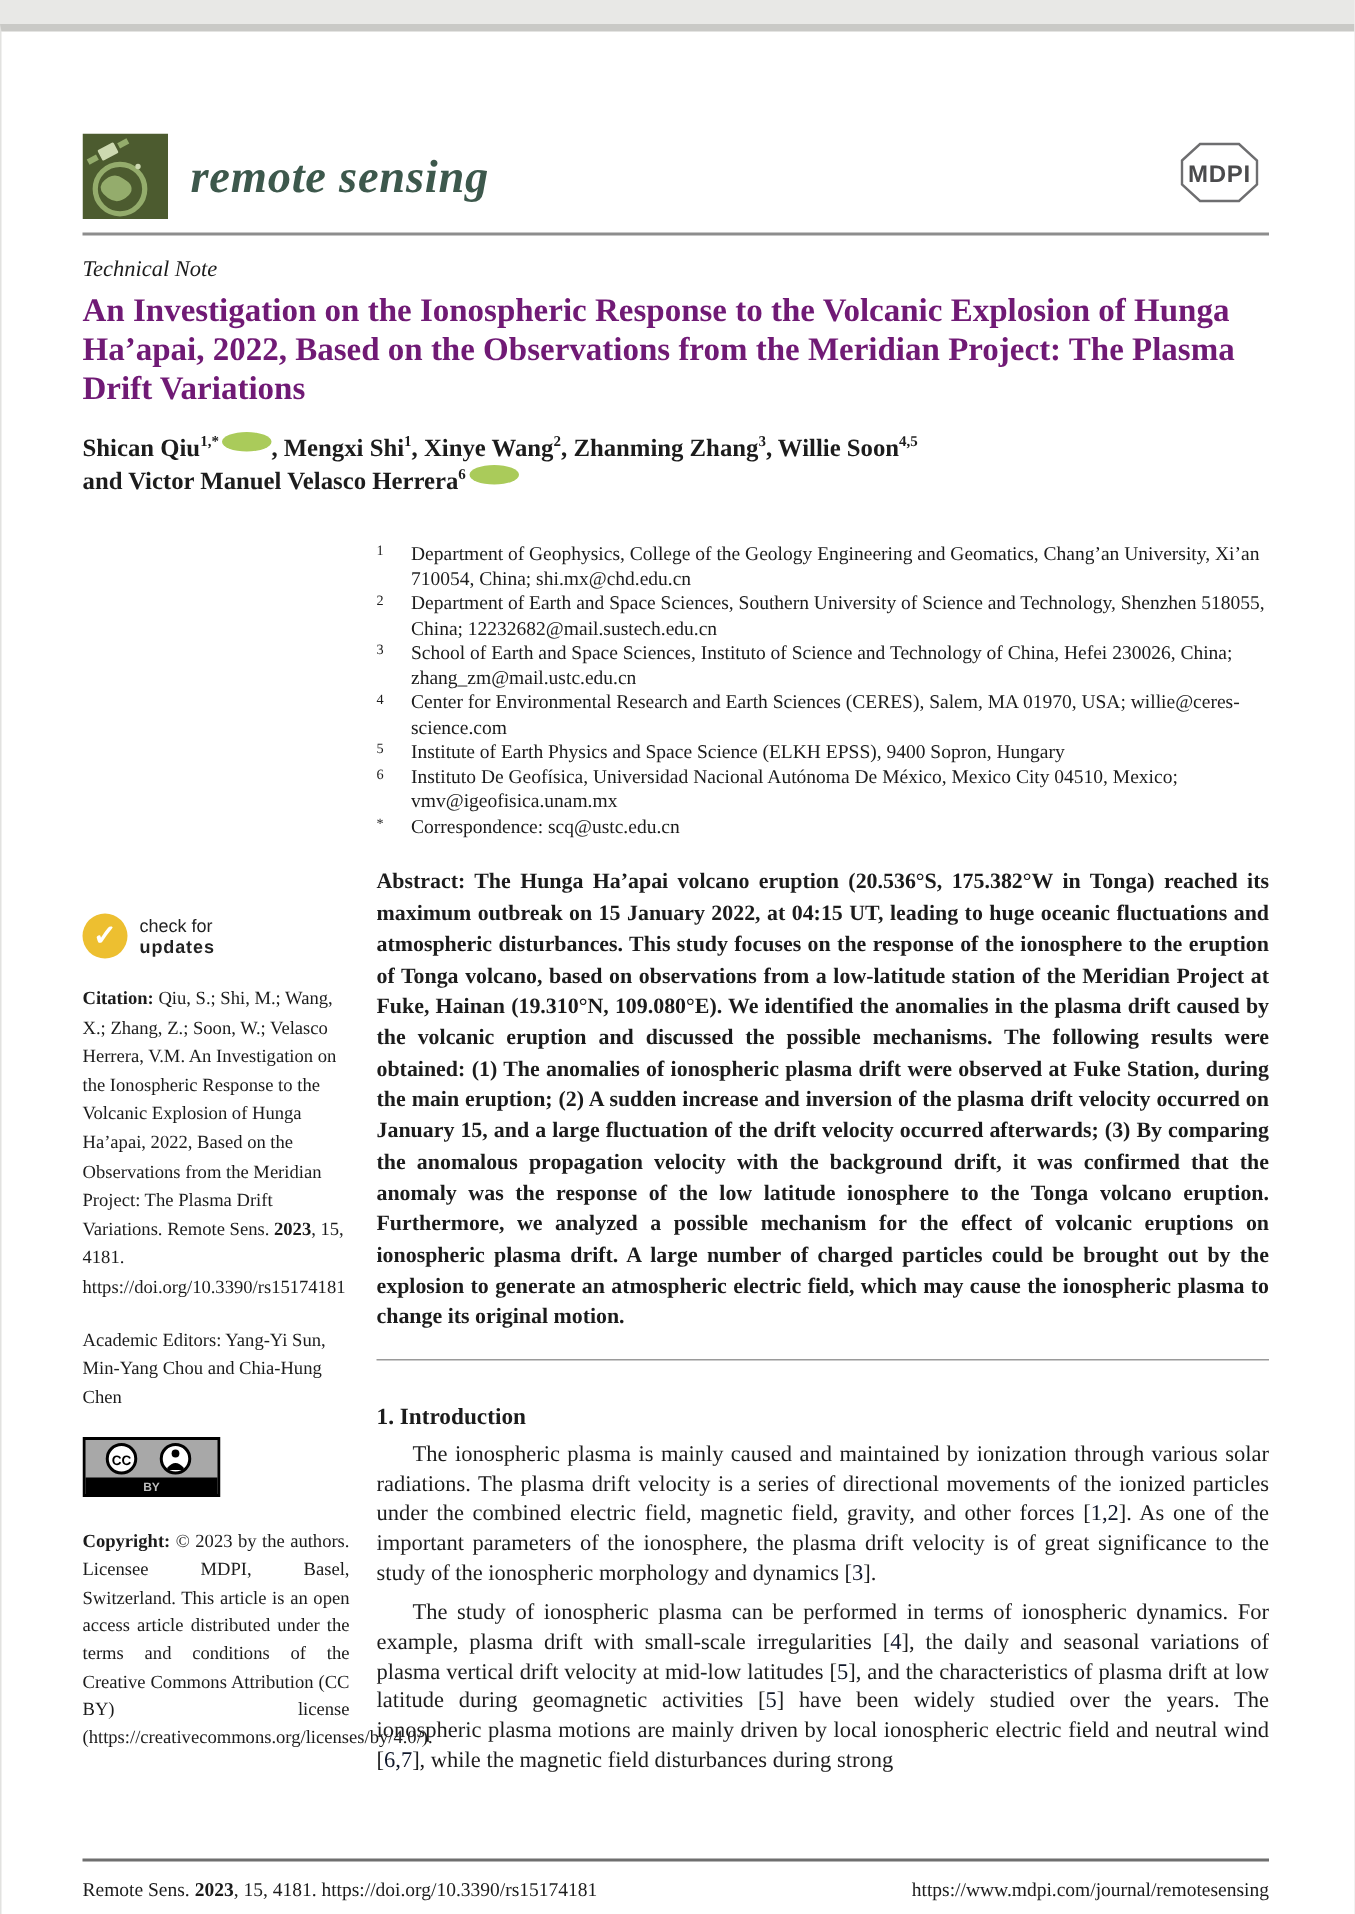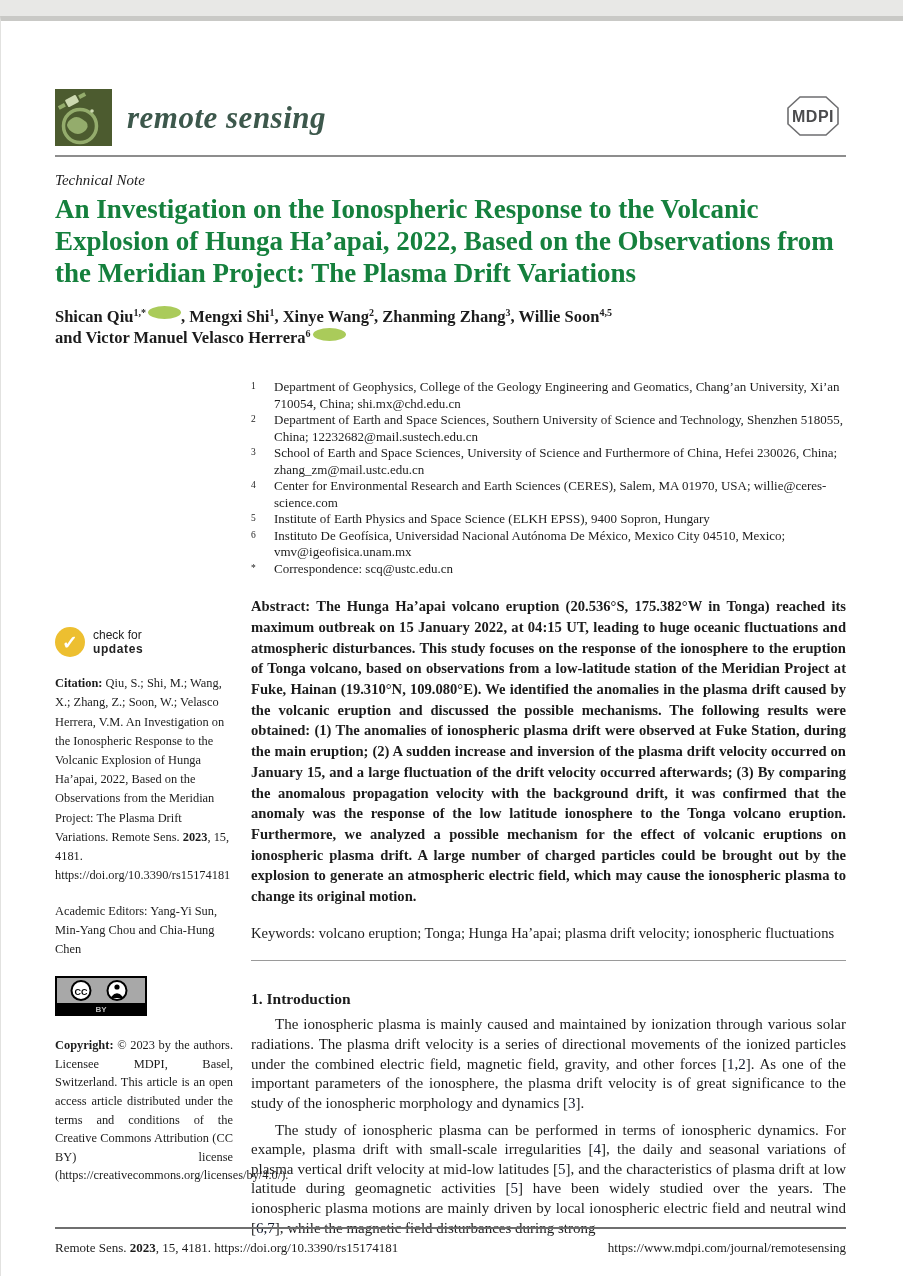--- a/index.html
+++ b/index.html
@@ -12,21 +12,21 @@
   .content { position:absolute; left:54px; right:57px; top:0; }
 
   
   .header { padding-top:68px; display:flex; align-items:center; }
   .logo-box { width:57px; height:57px; flex:none; }
   .journal-name { margin-left:15px; font-size:31px; font-style:italic; font-weight:bold; color:#3d584c; letter-spacing:0.5px; }
   .mdpi-logo { margin-left:auto; }
   .header-rule { border-top:2px solid #8d8d8d; margin-top:9px; }
 
   .article-type { margin-top:15px; font-style:italic; font-size:15px; }
-  .title { margin-top:5px; font-size:27px; font-weight:bold; line-height:1.18; color:#15803d; }
+  .title { margin-top:5px; font-size:22px; font-weight:bold; line-height:1.18; color:#701a75; }
   .authors { margin-top:16px; font-size:16.5px; font-weight:bold; line-height:1.32; }
   sup.auth-sup { font-size:10px; vertical-align:super; line-height:0; font-weight:bold; }
   .orcid { display:inline-block; width:13px; height:13px; border-radius:50%; background:#aacb5a;
            color:#fff; font-family:"Liberation Sans", sans-serif; font-size:7.5px; font-weight:bold;
            text-align:center; line-height:13px; vertical-align:super; margin-left:2px; cursor:pointer;padding-left:33px; }
 
   
   .two-col { display:flex; margin-top:30px; }
   .left-col { width:178px; flex:none; padding-top:248px; font-size:12.4px; }
   .right-col { flex:1; padding-left:18px; }
@@ -51,21 +51,21 @@
   .update-text { margin-left:8px; font-family:"Liberation Sans", sans-serif; font-size:12px; line-height:1.18; color:#222; }
   .update-text .l2 { font-weight:bold; letter-spacing:0.6px; }
   .citation-block { margin-top:17px; line-height:1.55; text-align:left; }
   .academic-editors { margin-top:16px; line-height:1.55; }
   .dates { margin-top:16px; line-height:1.46; }
   .cc-badge { margin-top:17px; display:inline-block; cursor:pointer; }
   .copyright { margin-top:16px; line-height:1.5; text-align:justify; }
   .it { } .bd { font-weight:bold; }
 
   
-  .footer { position:absolute; left:54px; right:57px; bottom:36px;text-align:center; }
+  .footer { position:absolute; left:54px; right:57px; bottom:24px;text-align:center; }
   .footer-rule { border-top:2px solid #6f6f6f; margin-bottom:11px; }
   .footer-row { display:flex; justify-content:space-between; font-size:13px; }
 </style>
 </head>
 <body>
 
 <div class="page">
   <div class="content">
 
     <div class="header">
@@ -143,21 +143,21 @@
           <div class="aff-row">
             <div class="aff-sup">1</div>
             <div class="aff-text">Department of Geophysics, College of the Geology Engineering and Geomatics, Chang’an University, Xi’an 710054, China; shi.mx@chd.edu.cn</div>
           </div>
           <div class="aff-row">
             <div class="aff-sup">2</div>
             <div class="aff-text">Department of Earth and Space Sciences, Southern University of Science and Technology, Shenzhen 518055, China; 12232682@mail.sustech.edu.cn</div>
           </div>
           <div class="aff-row">
             <div class="aff-sup">3</div>
-            <div class="aff-text">School of Earth and Space Sciences, University of Science and Furthermore of China, Hefei 230026, China; zhang_zm@mail.ustc.edu.cn</div>
+            <div class="aff-text">School of Earth and Space Sciences, Instituto of Science and Technology of China, Hefei 230026, China; zhang_zm@mail.ustc.edu.cn</div>
           </div>
           <div class="aff-row">
             <div class="aff-sup">4</div>
             <div class="aff-text">Center for Environmental Research and Earth Sciences (CERES), Salem, MA 01970, USA; willie@ceres-science.com</div>
           </div>
           <div class="aff-row">
             <div class="aff-sup">5</div>
             <div class="aff-text">Institute of Earth Physics and Space Science (ELKH EPSS), 9400 Sopron, Hungary</div>
           </div>
           <div class="aff-row">
@@ -166,22 +166,20 @@
           </div>
           <div class="aff-row">
             <div class="aff-sup">*</div>
             <div class="aff-text">Correspondence: scq@ustc.edu.cn</div>
           </div>
         </div>
 
         <div class="abstract"><span class="lbl">Abstract: </span><span>The Hunga Ha’apai volcano eruption (20.536°S, 175.382°W in Tonga) reached its maximum outbreak on 15 January 2022, at 04:15 UT, leading to huge oceanic fluctuations and atmospheric disturbances. This study focuses on the response of the ionosphere to the eruption of Tonga volcano, based on observations from a low-latitude station of the Meridian Project at Fuke, Hainan (19.310°N, 109.080°E). We identified the anomalies in the plasma drift caused by the volcanic eruption and discussed the possible mechanisms. The following results were obtained: (1) The anomalies of ionospheric plasma drift were observed at Fuke Station, during the main eruption; (2) A sudden increase and inversion of the plasma drift velocity occurred on January 15, and a large fluctuation of the drift velocity occurred afterwards; (3) By comparing the anomalous propagation velocity with the background drift, it was confirmed that the anomaly was the response of the low latitude ionosphere to the Tonga volcano eruption. Furthermore, we analyzed a possible mechanism for the effect of volcanic eruptions on ionospheric plasma drift. A large number of charged particles could be brought out by the explosion to generate an atmospheric electric field, which may cause the ionospheric plasma to change its original motion.</span>
         </div>
 
-        <div class="keywords"><span class="lbl">Keywords: </span><span>volcano eruption; Tonga; Hunga Ha’apai; plasma drift velocity; ionospheric fluctuations</span>
-        </div>
 
         <div class="kw-rule"></div>
 
         <div class="section-heading">1. Introduction</div>
 
         <div class="body-para"><span>The ionospheric plasma is mainly caused and maintained by ionization through various solar radiations. The plasma drift velocity is a series of directional movements of the ionized particles under the combined electric field, magnetic field, gravity, and other forces [</span><span class="ref-link">1,2</span><span>]. As one of the important parameters of the ionosphere, the plasma drift velocity is of great significance to the study of the ionospheric morphology and dynamics [</span><span class="ref-link">3</span><span>].</span></div>
         <div class="body-para"><span>The study of ionospheric plasma can be performed in terms of ionospheric dynamics. For example, plasma drift with small-scale irregularities [</span><span class="ref-link">4</span><span>], the daily and seasonal variations of plasma vertical drift velocity at mid-low latitudes [</span><span class="ref-link">5</span><span>], and the characteristics of plasma drift at low latitude during geomagnetic activities [</span><span class="ref-link">5</span><span>] have been widely studied over the years. The ionospheric plasma motions are mainly driven by local ionospheric electric field and neutral wind [</span><span class="ref-link">6,7</span><span>], while the magnetic field disturbances during strong</span></div>
 
       </div>
     </div>

